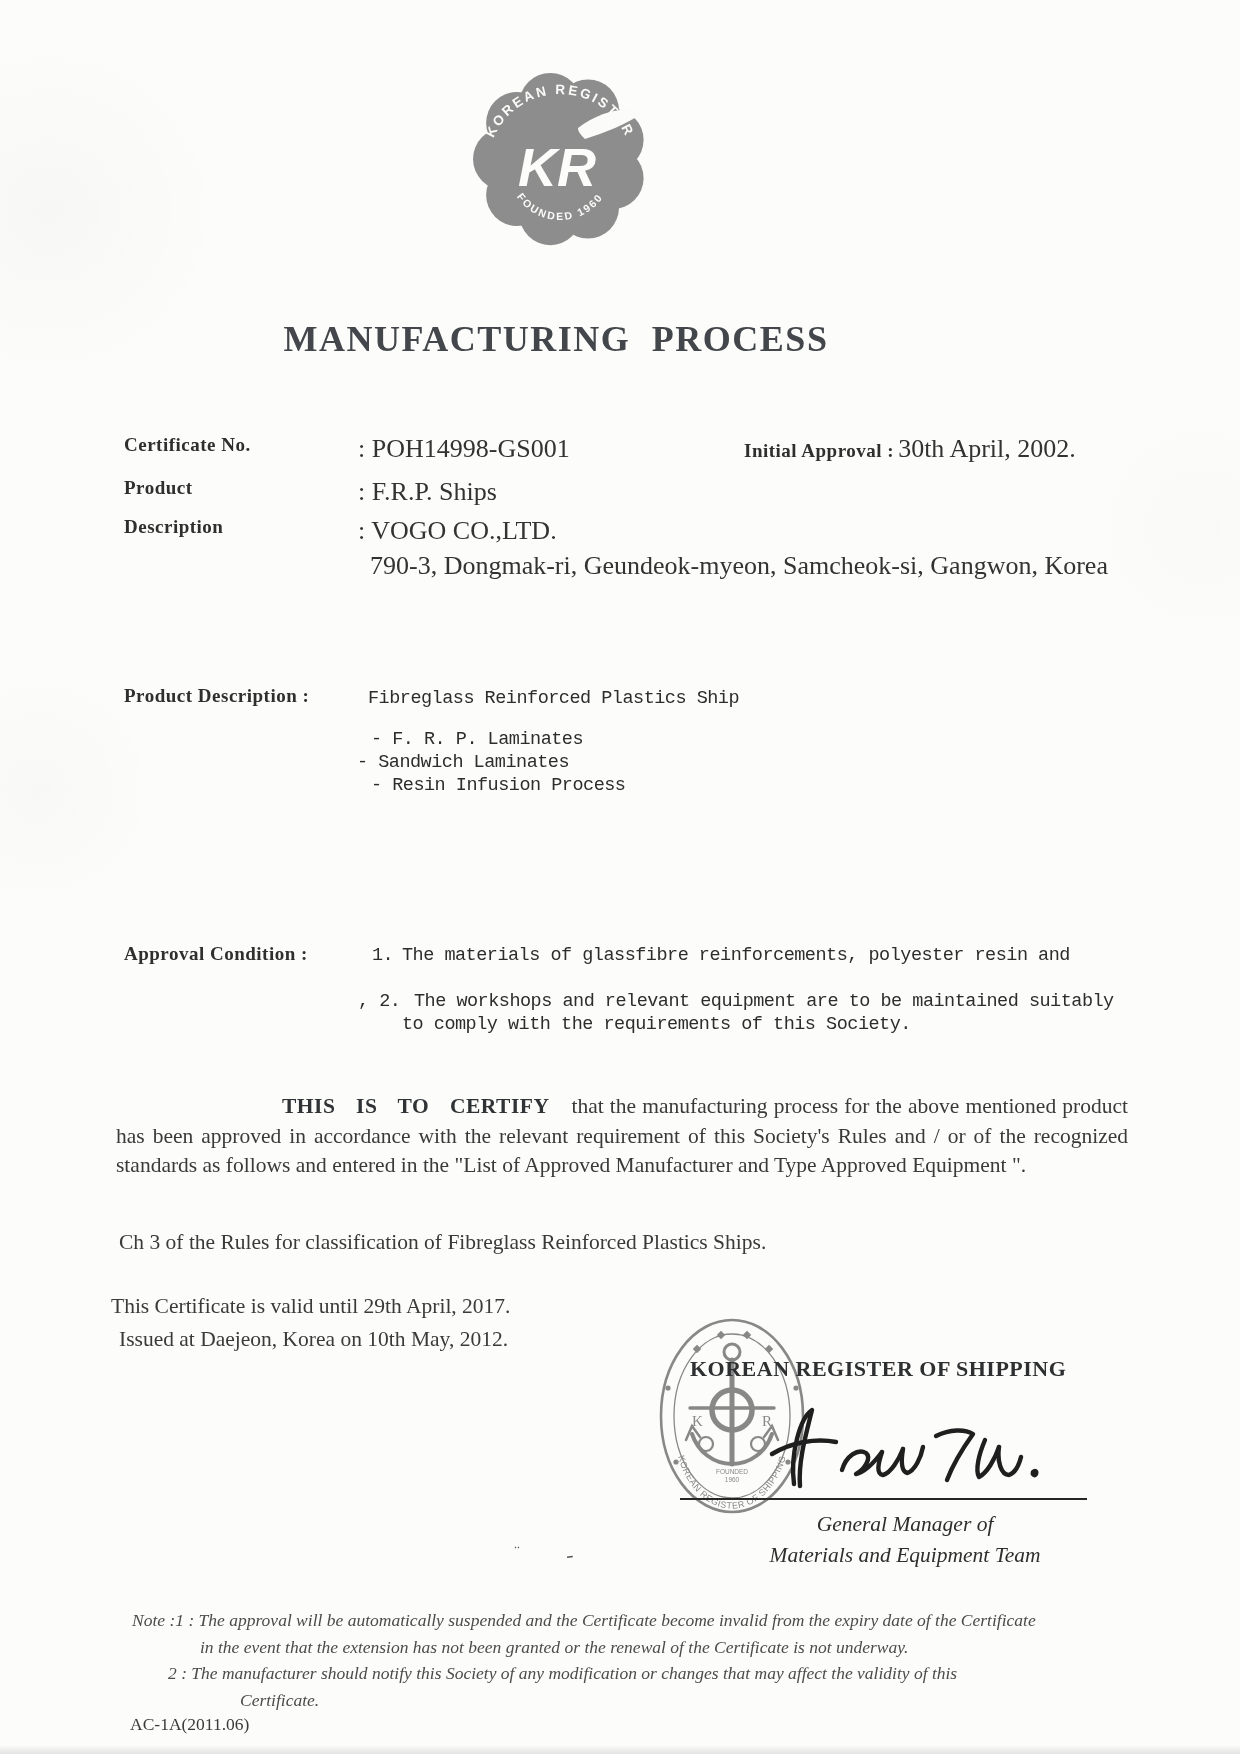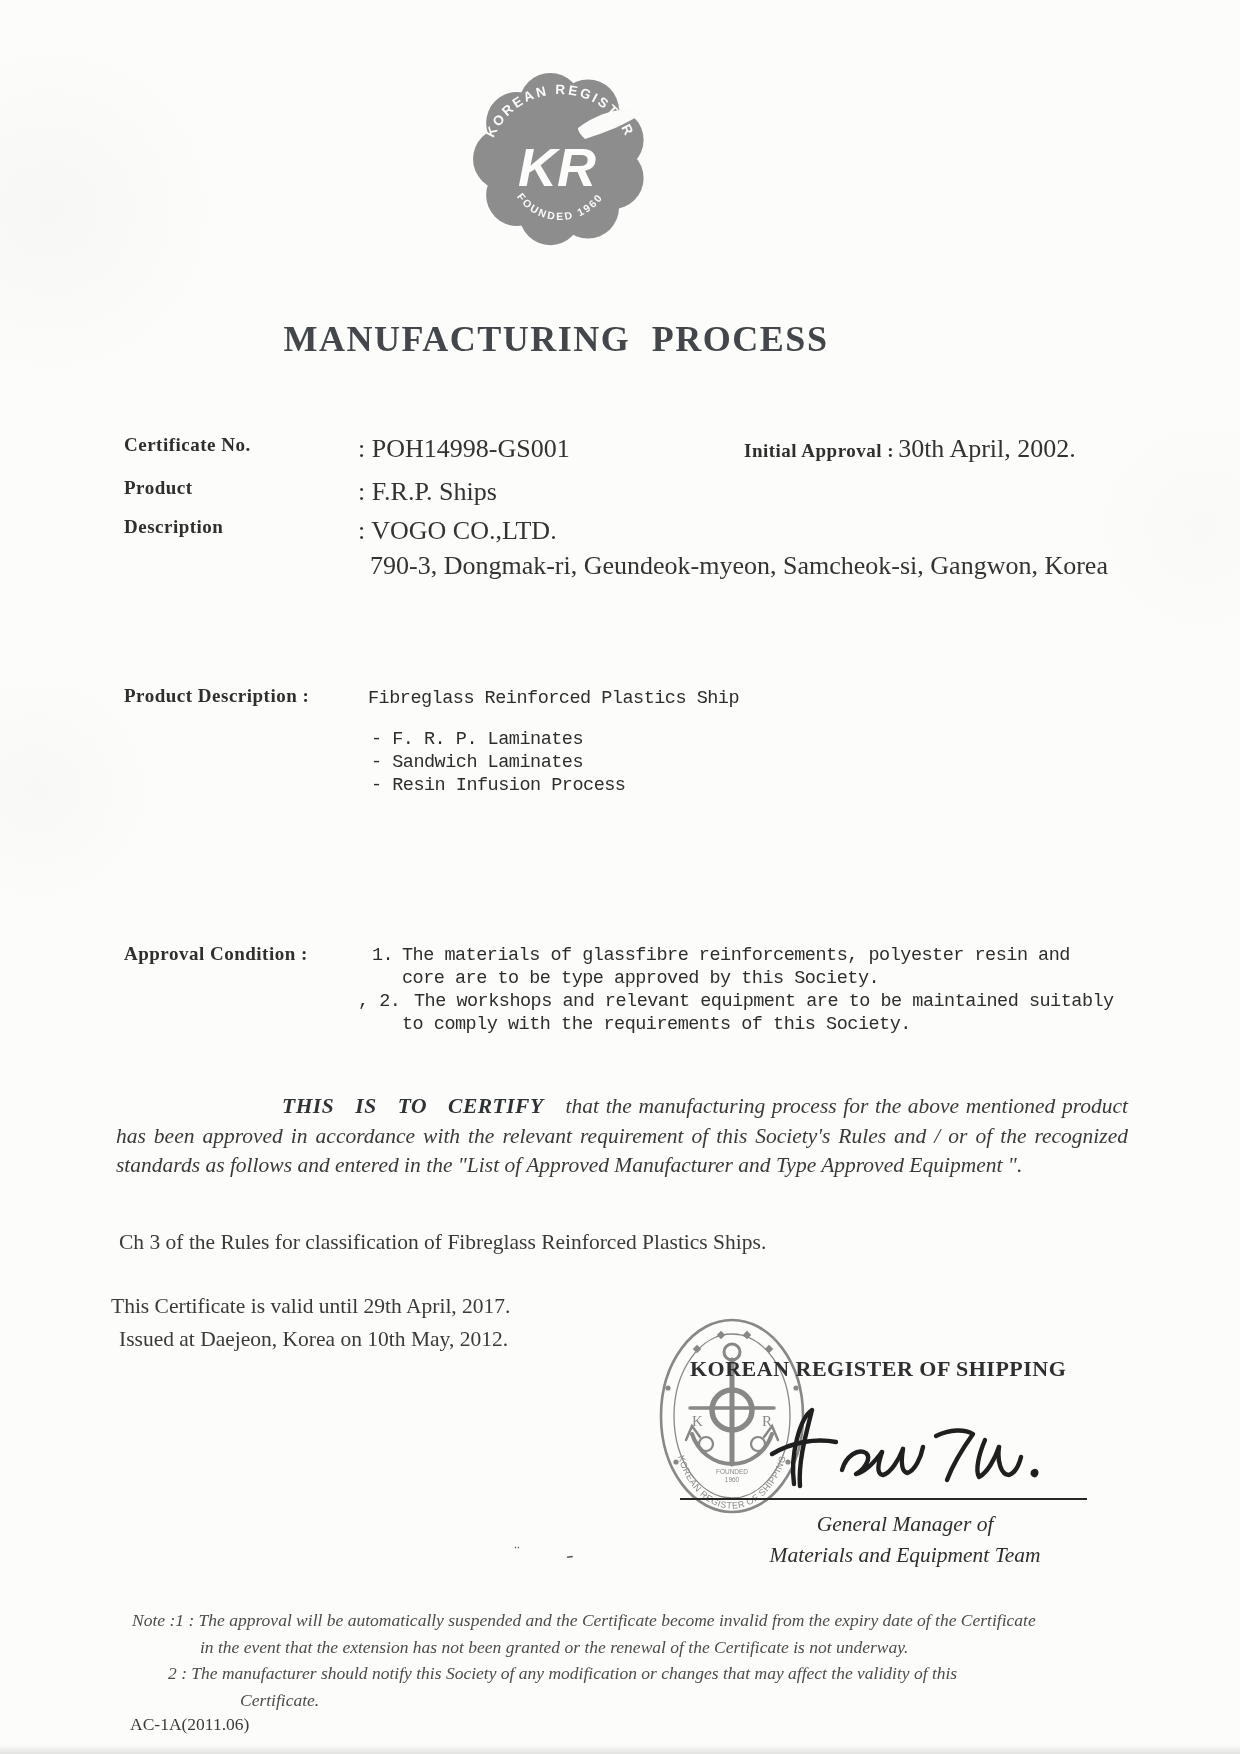--- a/index.html
+++ b/index.html
@@ -22,21 +22,21 @@
     font-size:36px;font-weight:bold;color:#43474b;
     letter-spacing:1.5px;word-spacing:11px;
   }
   .lbl{font-size:19px;font-weight:bold;color:#2f2f2f;letter-spacing:0.5px;}
   .val{font-size:26px;color:#333;}
   .mono{font-family:"Liberation Mono","DejaVu Sans Mono",monospace;font-size:18.5px;color:#2d2d2d;letter-spacing:-0.5px;white-space:pre;}
   .body-text{font-size:21.5px;color:#3a3a3a;}
   .certify-p{
     width:1012px;margin:0;
     font-size:21.5px;line-height:29.5px;color:#3a3a3a;
-    text-align:justify;text-indent:166px;font-style:italic;
+    text-align:justify;text-indent:166px;
   }
   .certify-lead{font-weight:bold;color:#303336;word-spacing:14px;padding-right:22px;letter-spacing:0.5px;}
   .society{font-size:22px;font-weight:bold;color:#2d2f31;letter-spacing:0.5px;}
   .signer{width:410px;text-align:center;font-style:italic;font-size:21.5px;color:#2e2e2e;}
   .sig-line{width:407px;border-top:2.4px solid #262626;}
   .note-line{font-style:italic;font-size:17.5px;color:#4b4b4b;}
   .form-code{font-size:17.5px;color:#3a3a3a;}
   .artifact{color:#555;}
   .bottom-shade{left:0;bottom:0;width:100%;height:9px;
     background:linear-gradient(to bottom, rgba(0,0,0,0), rgba(0,0,0,0.10));}
@@ -86,27 +86,26 @@
   <div class="abs val" style="left:358px;top:477px;">: F.R.P. Ships</div>
 
   <div class="abs lbl" style="left:124px;top:516px;">Description</div>
   <div class="abs val" style="left:358px;top:516px;">: VOGO CO.,LTD.</div>
 
   <div class="abs val" style="left:370px;top:551px;">790-3, Dongmak-ri, Geundeok-myeon, Samcheok-si, Gangwon, Korea</div>
 
   <div class="abs lbl" style="left:124px;top:685px;">Product Description :</div>
   <div class="abs mono" style="left:368px;top:688px;">Fibreglass Reinforced Plastics Ship</div>
   <div class="abs mono" style="left:371px;top:729px;">- F. R. P. Laminates</div>
-  <div class="abs mono" style="left:371px;top:752px;text-align:center;">- Sandwich Laminates</div>
+  <div class="abs mono" style="left:357px;top:752px;text-align:center;">- Sandwich Laminates</div>
   <div class="abs mono" style="left:371px;top:775px;">- Resin Infusion Process</div>
 
   <div class="abs lbl" style="left:124px;top:943px;">Approval Condition :</div>
   <div class="abs mono" style="left:372px;top:945px;">1.</div>
   <div class="abs mono" style="left:402px;top:945px;">The materials of glassfibre reinforcements, polyester resin and</div>
-  <div class="abs mono" style="left:402px;top:968px;">core are to be type approved by this Society.</div>
   <div class="abs mono" style="left:358px;top:991px;">, 2.</div>
   <div class="abs mono" style="left:414px;top:991px;">The workshops and relevant equipment are to be maintained suitably</div>
   <div class="abs mono" style="left:402px;top:1014px;">to comply with the requirements of this Society.</div>
 
   <p class="abs certify-p" style="left:116px;top:1092px;">
     <span class="certify-lead">THIS IS TO CERTIFY</span><span>that the manufacturing process for the above mentioned product has been approved in accordance with the relevant requirement of this Society's Rules and / or of the recognized standards as follows and entered in the "List of Approved Manufacturer and Type Approved Equipment ".</span>
   </p>
 
   <div class="abs body-text" style="left:119px;top:1230px;">Ch 3 of the Rules for classification of Fibreglass Reinforced Plastics Ships.</div>
   <div class="abs body-text" style="left:111px;top:1294px;">This Certificate is valid until 29th April, 2017.</div>

